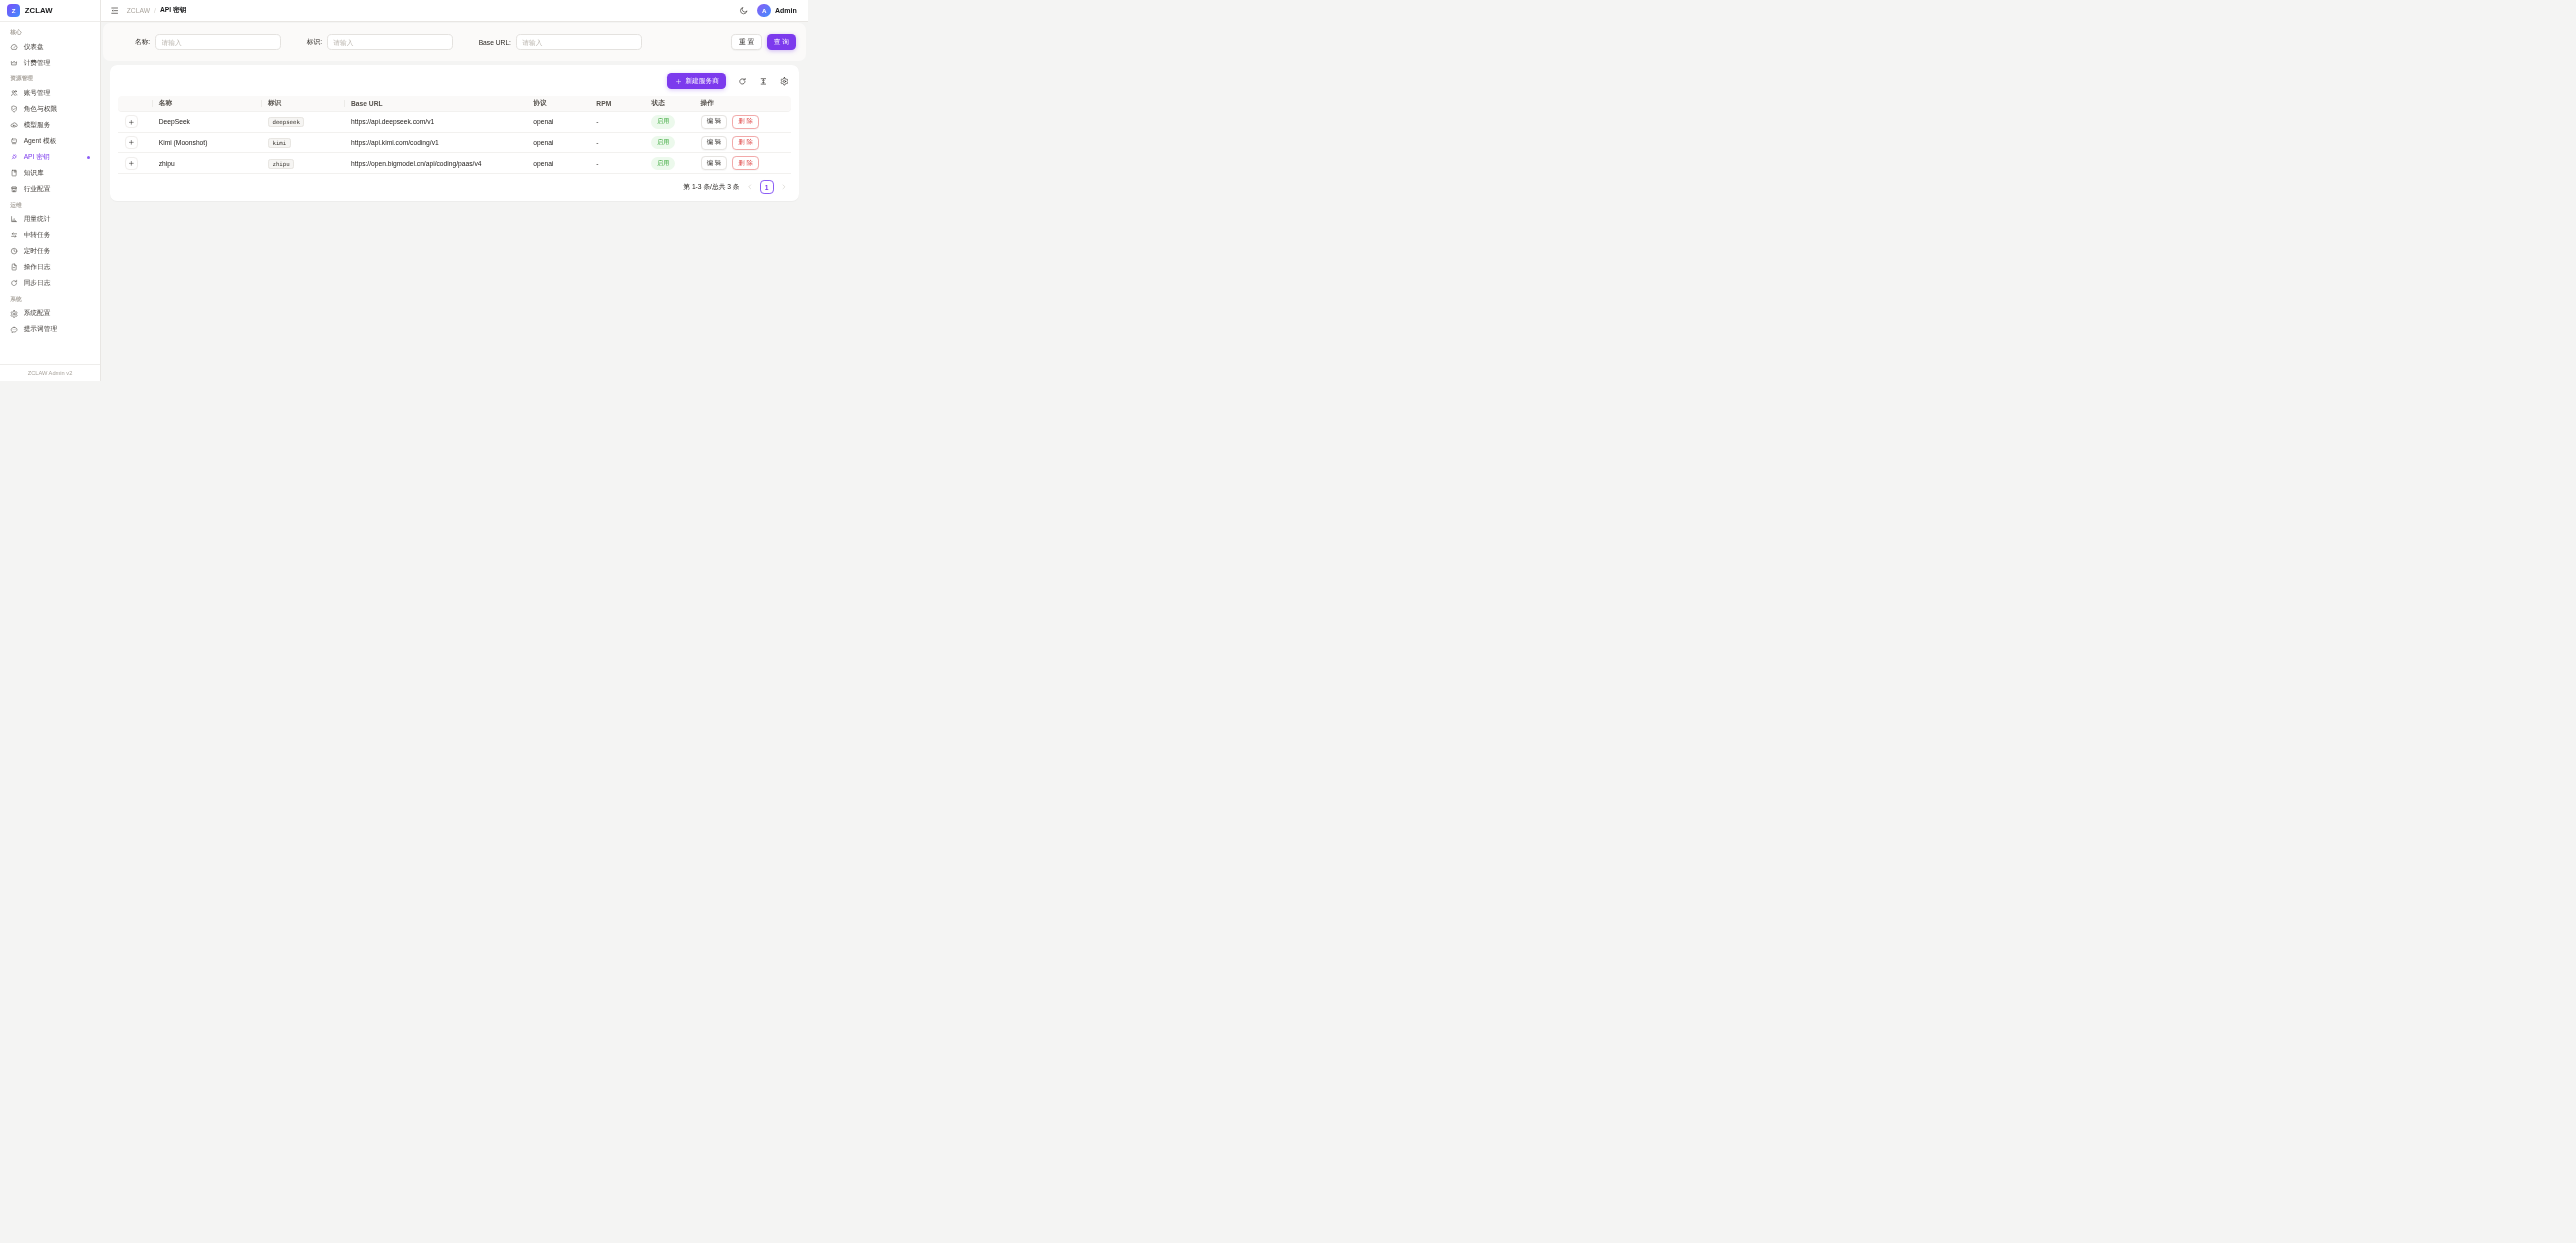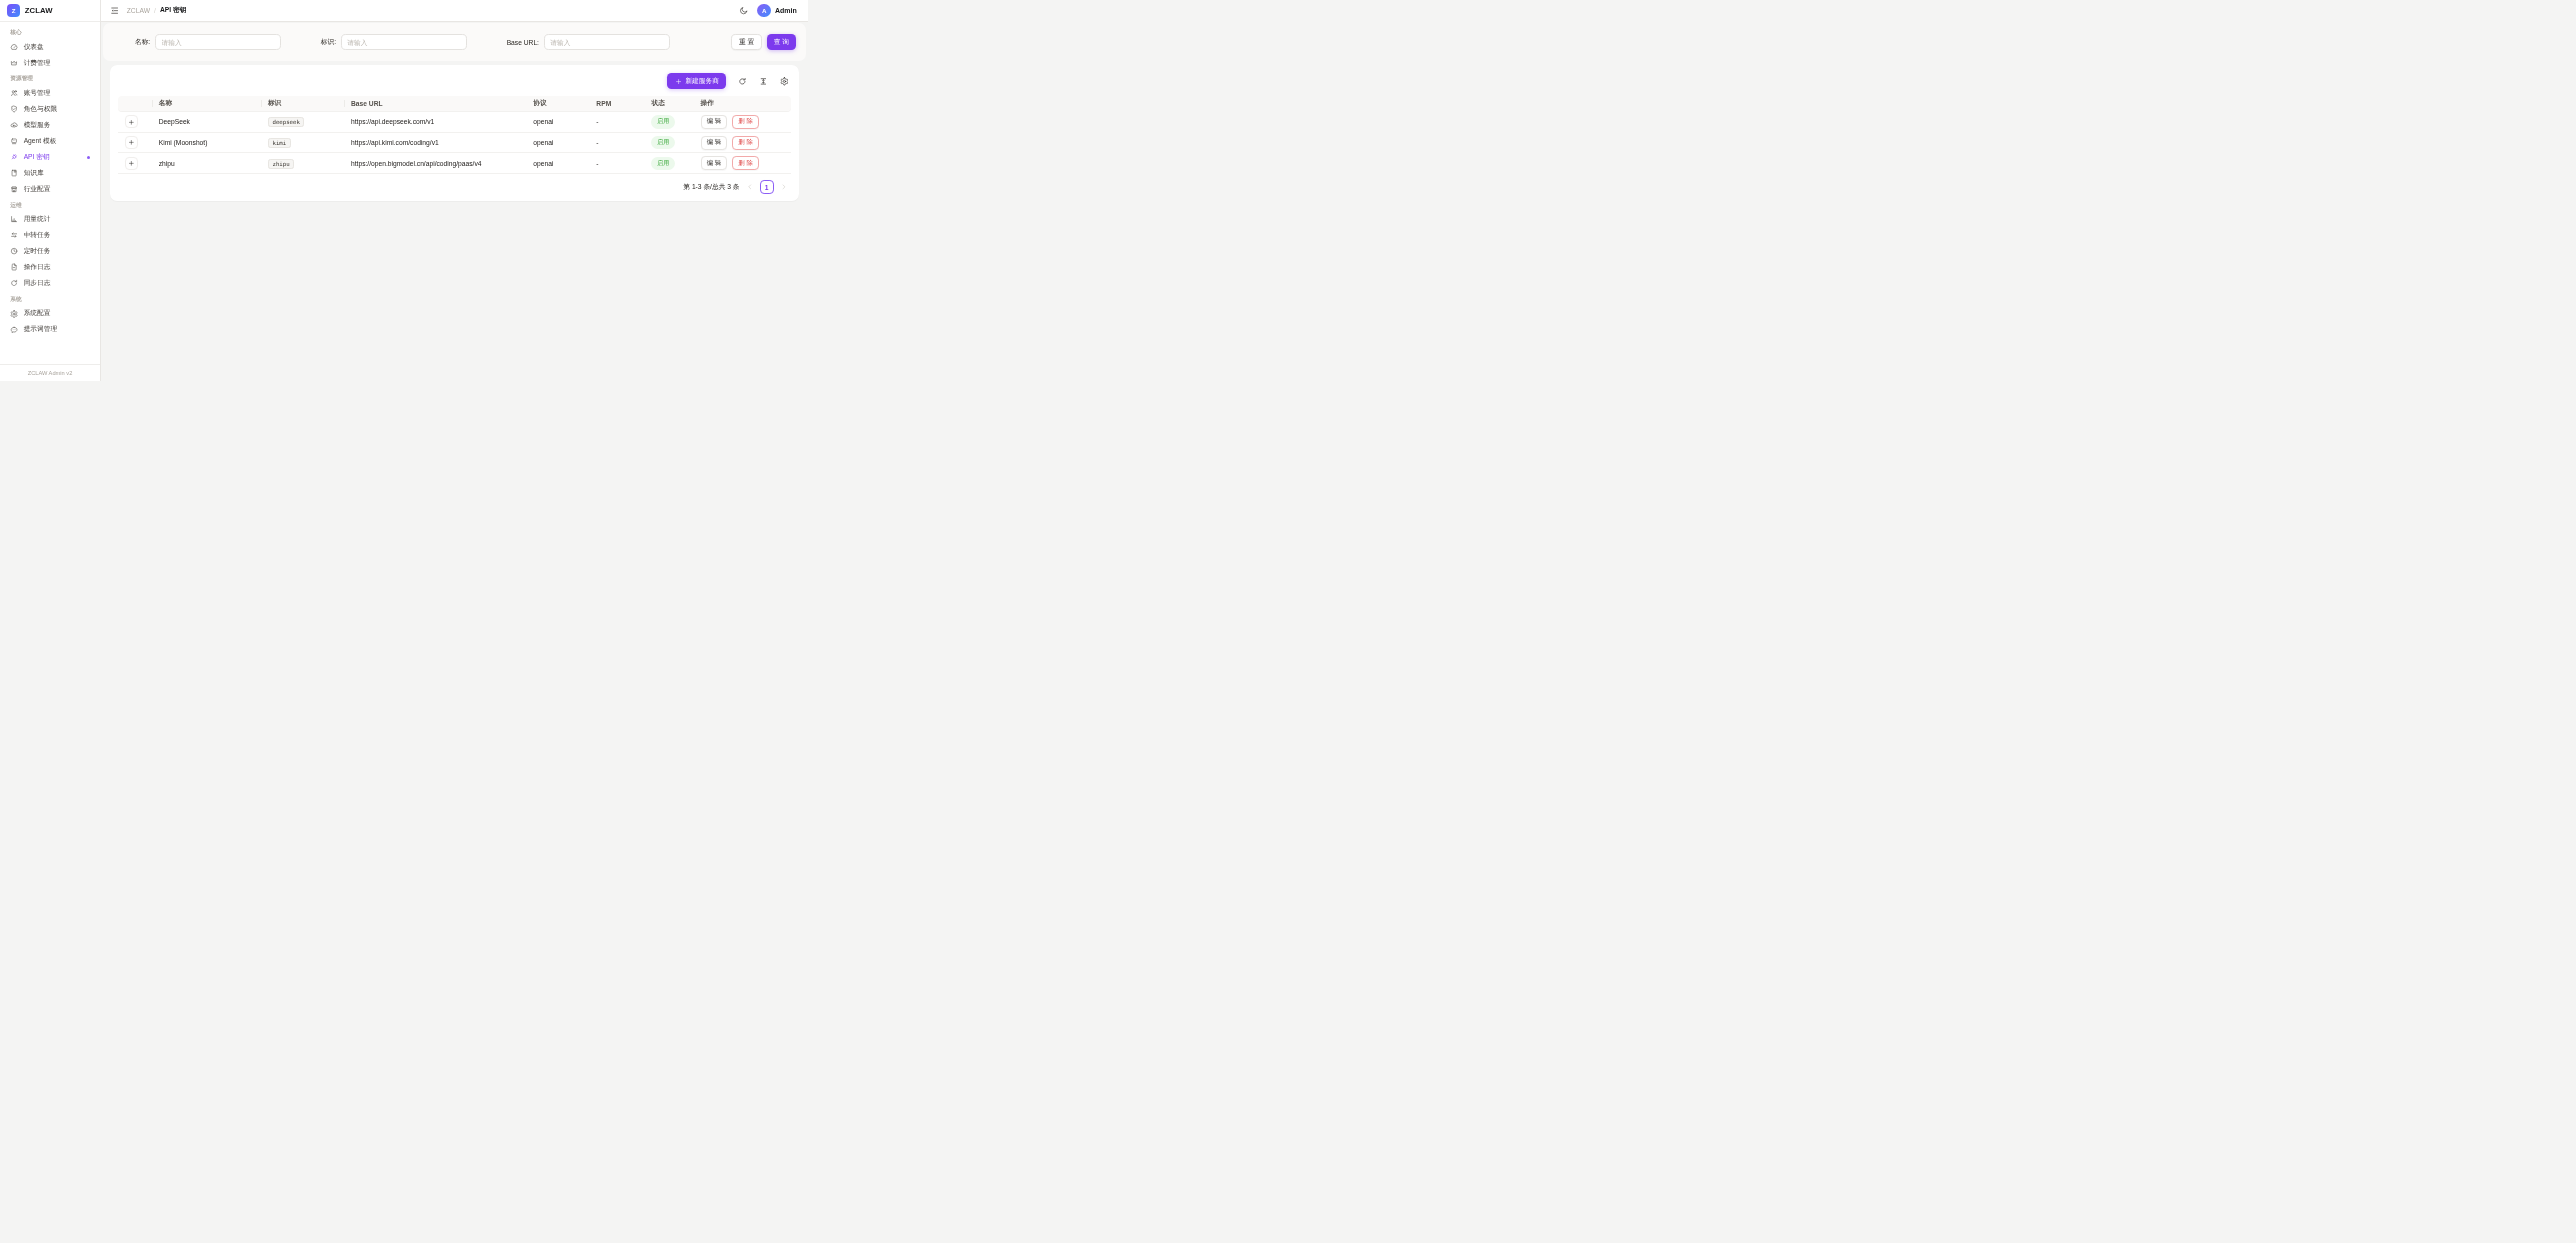--- a/index.html
+++ b/index.html
@@ -41,21 +41,21 @@
   .header-right { margin-left:auto; display:flex; align-items:center; gap:9.3px; }
   .moon { width:9.3px; height:9.3px; color:#3f3b37; cursor:pointer; }
   .user { display:flex; align-items:center; gap:4.1px; cursor:pointer; }
   .avatar { width:13.4px; height:13.4px; border-radius:50%; background:linear-gradient(135deg,#8b5cf6,#3f8efc);
     color:#fff; font-size:6.2px; font-weight:700; display:grid; place-items:center; }
   .user-name { font-weight:600; font-size:7px; color:#17181a; }
 
   
   .filter-card { margin:1.5px 2.1px 0; background:#fbfaf9; border-radius:7.2px; padding:11.3px 10.3px 11.3px 10.3px;
     display:flex; align-items:center; }
-  .filter-row { display:flex; align-items:flex-start; gap:40px; padding-left:21.6px; }
+  .filter-row { display:flex; align-items:flex-start; gap:26px; padding-left:21.6px; }
   .filter-field { display:flex; align-items:center; gap:4.6px; }
   .f-label { color:#2a2622; white-space:nowrap; }
   .filter-field input { width:126px; height:15.5px; border:0.5px solid #e4e2df; border-radius:4.6px; background:#fff;
     padding:0 5.7px; font-size:6.7px; color:#1c1917; outline:none; font-family:inherit; }
   .filter-field input::placeholder { color:#bcb7b0; }
   .filter-actions { margin-left:auto; display:flex; gap:5.2px; }
   .btn-reset { height:15.5px; padding:0 6.7px; background:#fff; border:0.5px solid #e4e2df; border-radius:4.6px;
     font-size:6.7px; color:#1c1917; cursor:pointer; font-family:inherit; box-shadow:0 0.5px 1px rgba(0,0,0,.04); }
   .btn-search { height:15.5px; padding:0 6.7px; background:#7c3aed; border:none; border-radius:4.6px; color:#fff;
     font-size:6.7px; cursor:pointer; font-family:inherit; box-shadow:0 1px 4.1px rgba(124,58,237,.35); }

